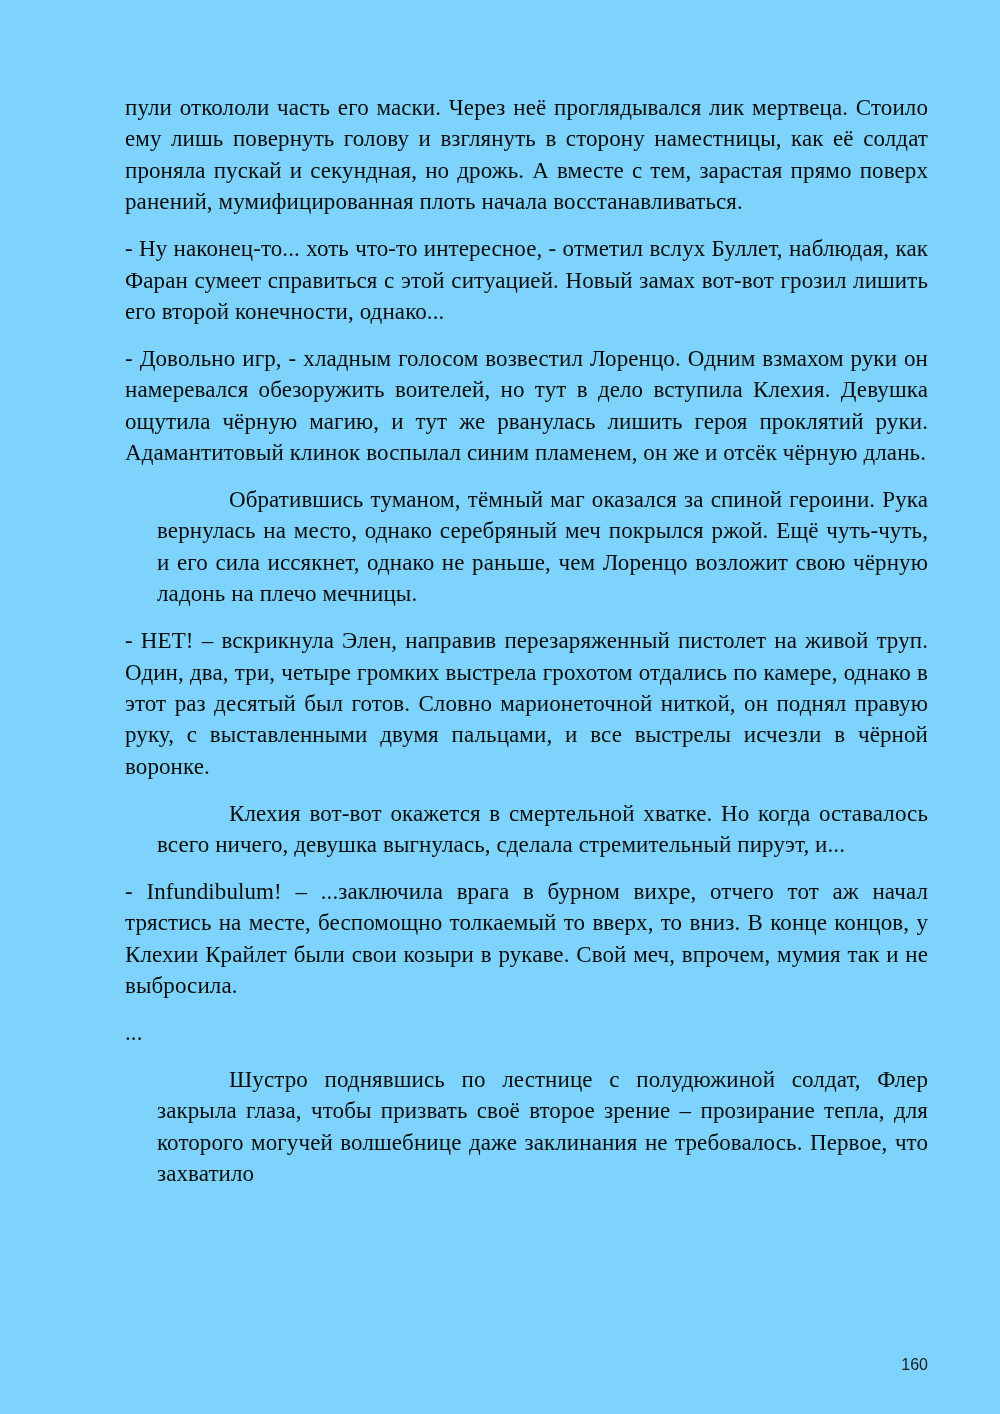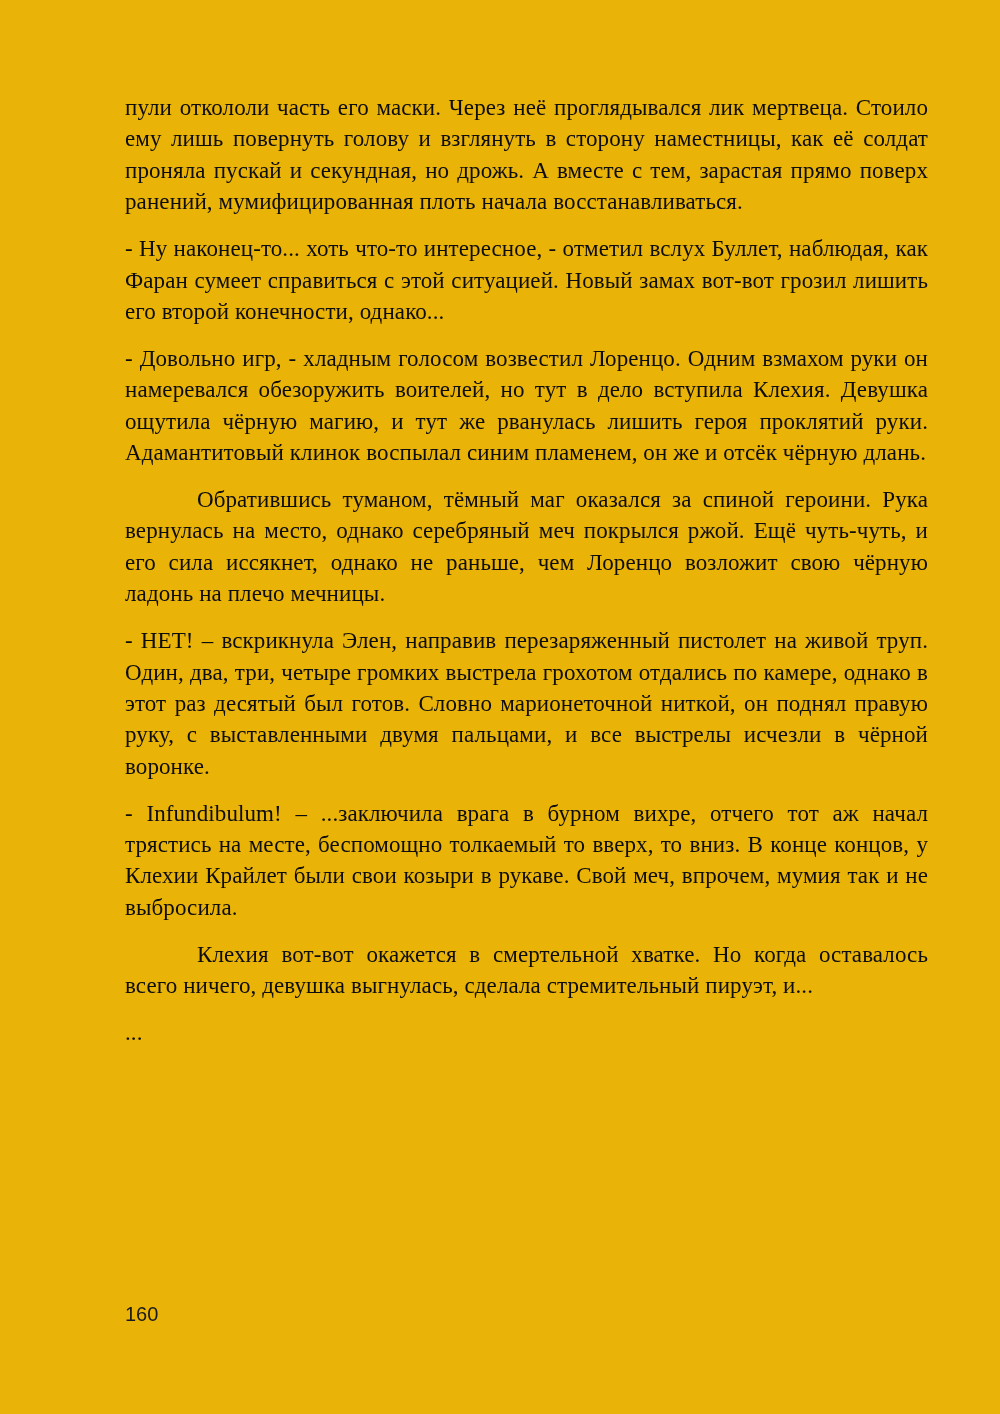--- a/index.html
+++ b/index.html
@@ -4,21 +4,21 @@
 <style>
   html, body {
     margin: 0;
     padding: 0;
     background: #ffffff;
   }
   .page {
     position: relative;
     width: 1000px;
     height: 1414px;
-    background: #eab308;
+    background: #7dd3fc;
     color: #0d0d0d;
     font-family: "Liberation Serif", serif;
     overflow: hidden;
     text-decoration: underline;
   }
   .content {
     position: absolute;
     top: 92px;
     left: 125px;
     width: 803px;
@@ -26,41 +26,43 @@
   .content p.para {
     margin: 0 0 15.5px 0;
     font-size: 23px;
     line-height: 31.4px;
     text-align: justify;
     font-weight: 400;
     letter-spacing: 0.1px;
   }
   .content p.para.indent {
     text-indent: 72px;
+    margin-left: 32px;
   }
   .page-number {
     position: absolute;
-    top: 1303px;
+    top: 1356px;
     left: 125px;
     width: 803px;
-    text-align: left;
+    text-align: right;
     font-family: "Liberation Sans", sans-serif;
-    font-size: 20px;
+    font-size: 16px;
     color: #1a1a1a;
   }
 </style>
 </head>
 <body>
 
 <div class="page">
   <div class="content">
 
   <p class="para">пули откололи часть его маски. Через неё проглядывался лик мертвеца. Стоило ему лишь повернуть голову и взглянуть в сторону наместницы, как её солдат проняла пускай и секундная, но дрожь. А вместе с тем, зарастая прямо поверх ранений, мумифицированная плоть начала восстанавливаться.</p>
       <p class="para">- Ну наконец-то... хоть что-то интересное, - отметил вслух Буллет, наблюдая, как Фаран сумеет справиться с этой ситуацией. Новый замах вот-вот грозил лишить его второй конечности, однако...</p>
       <p class="para">- Довольно игр, - хладным голосом возвестил Лоренцо. Одним взмахом руки он намеревался обезоружить воителей, но тут в дело вступила Клехия. Девушка ощутила чёрную магию, и тут же рванулась лишить героя проклятий руки. Адамантитовый клинок воспылал синим пламенем, он же и отсёк чёрную длань.</p>
       <p class="para indent">Обратившись туманом, тёмный маг оказался за спиной героини. Рука вернулась на место, однако серебряный меч покрылся ржой. Ещё чуть-чуть, и его сила иссякнет, однако не раньше, чем Лоренцо возложит свою чёрную ладонь на плечо мечницы.</p>
       <p class="para">- НЕТ! – вскрикнула Элен, направив перезаряженный пистолет на живой труп. Один, два, три, четыре громких выстрела грохотом отдались по камере, однако в этот раз десятый был готов. Словно марионеточной ниткой, он поднял правую руку, с выставленными двумя пальцами, и все выстрелы исчезли в чёрной воронке.</p>
+      <p class="para indent">Клехия вот-вот окажется в смертельной хватке. Но когда оставалось всего ничего, девушка выгнулась, сделала стремительный пируэт, и...</p>
       <p class="para">- Infundibulum! – ...заключила врага в бурном вихре, отчего тот аж начал трястись на месте, беспомощно толкаемый то вверх, то вниз. В конце концов, у Клехии Крайлет были свои козыри в рукаве. Свой меч, впрочем, мумия так и не выбросила.</p>
-      <p class="para indent">Клехия вот-вот окажется в смертельной хватке. Но когда оставалось всего ничего, девушка выгнулась, сделала стремительный пируэт, и...</p>
       <p class="para">...</p>
+      <p class="para indent">Шустро поднявшись по лестнице с полудюжиной солдат, Флер закрыла глаза, чтобы призвать своё второе зрение – прозирание тепла, для которого могучей волшебнице даже заклинания не требовалось. Первое, что захватило</p>
     </div>
   <div class="page-number">160</div>
 </div>
 
 </body></html>

